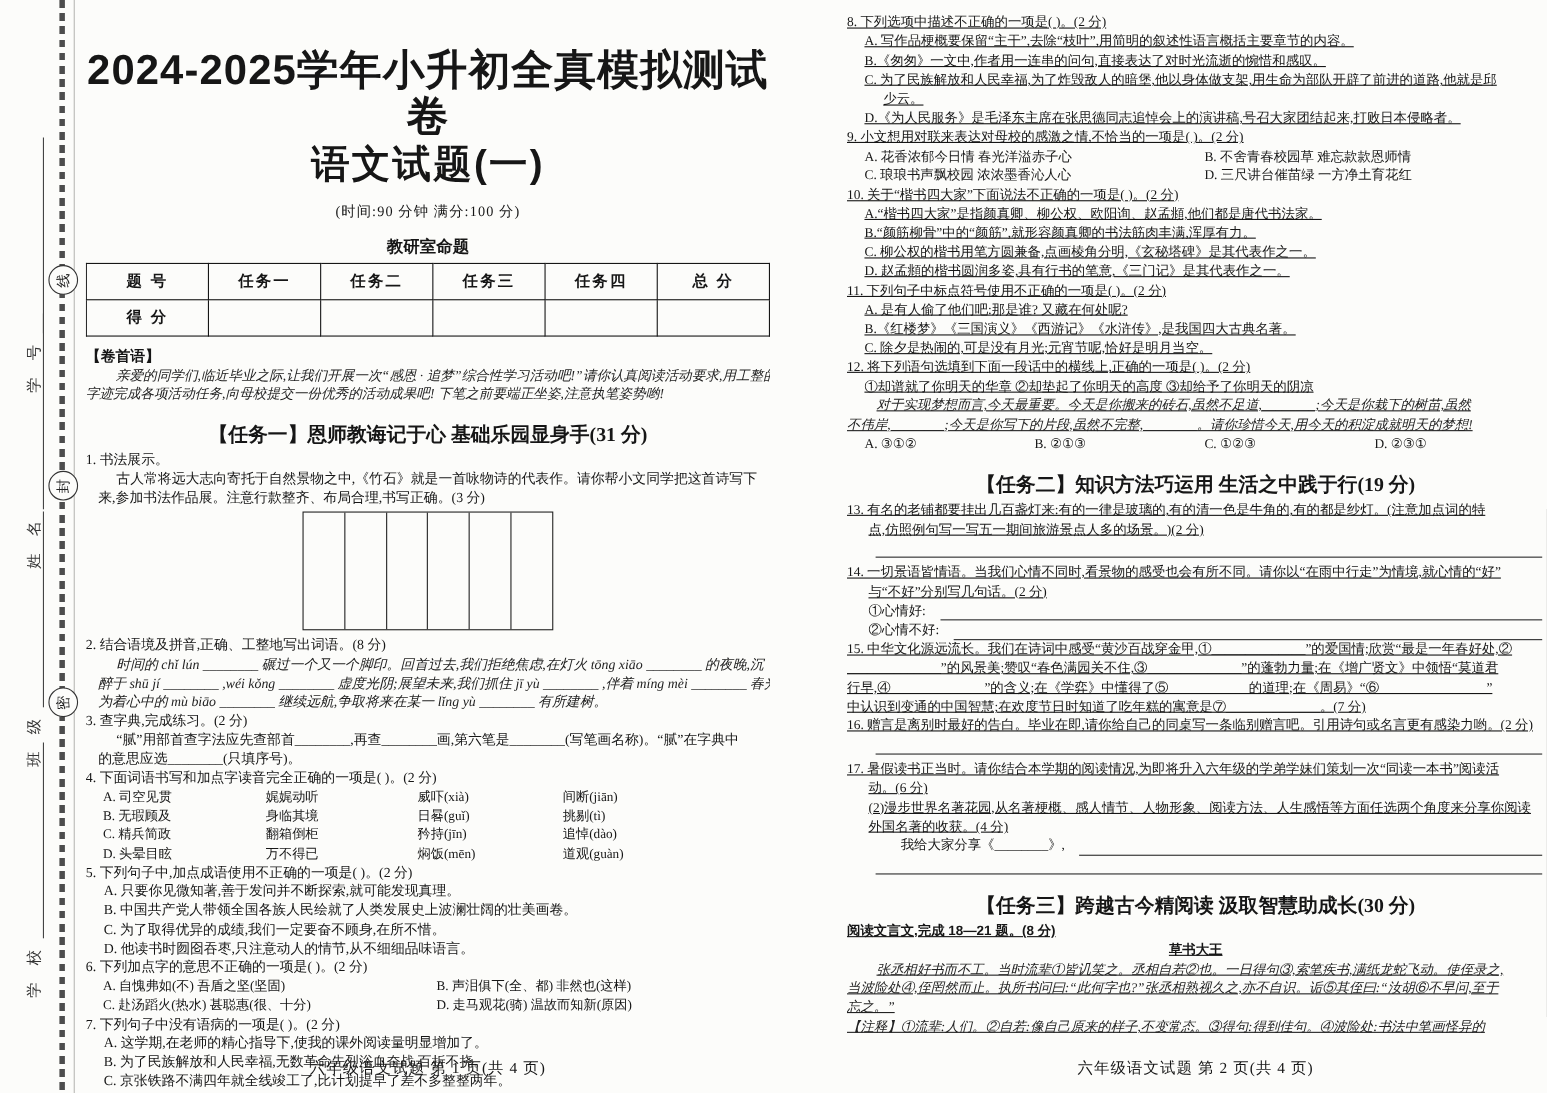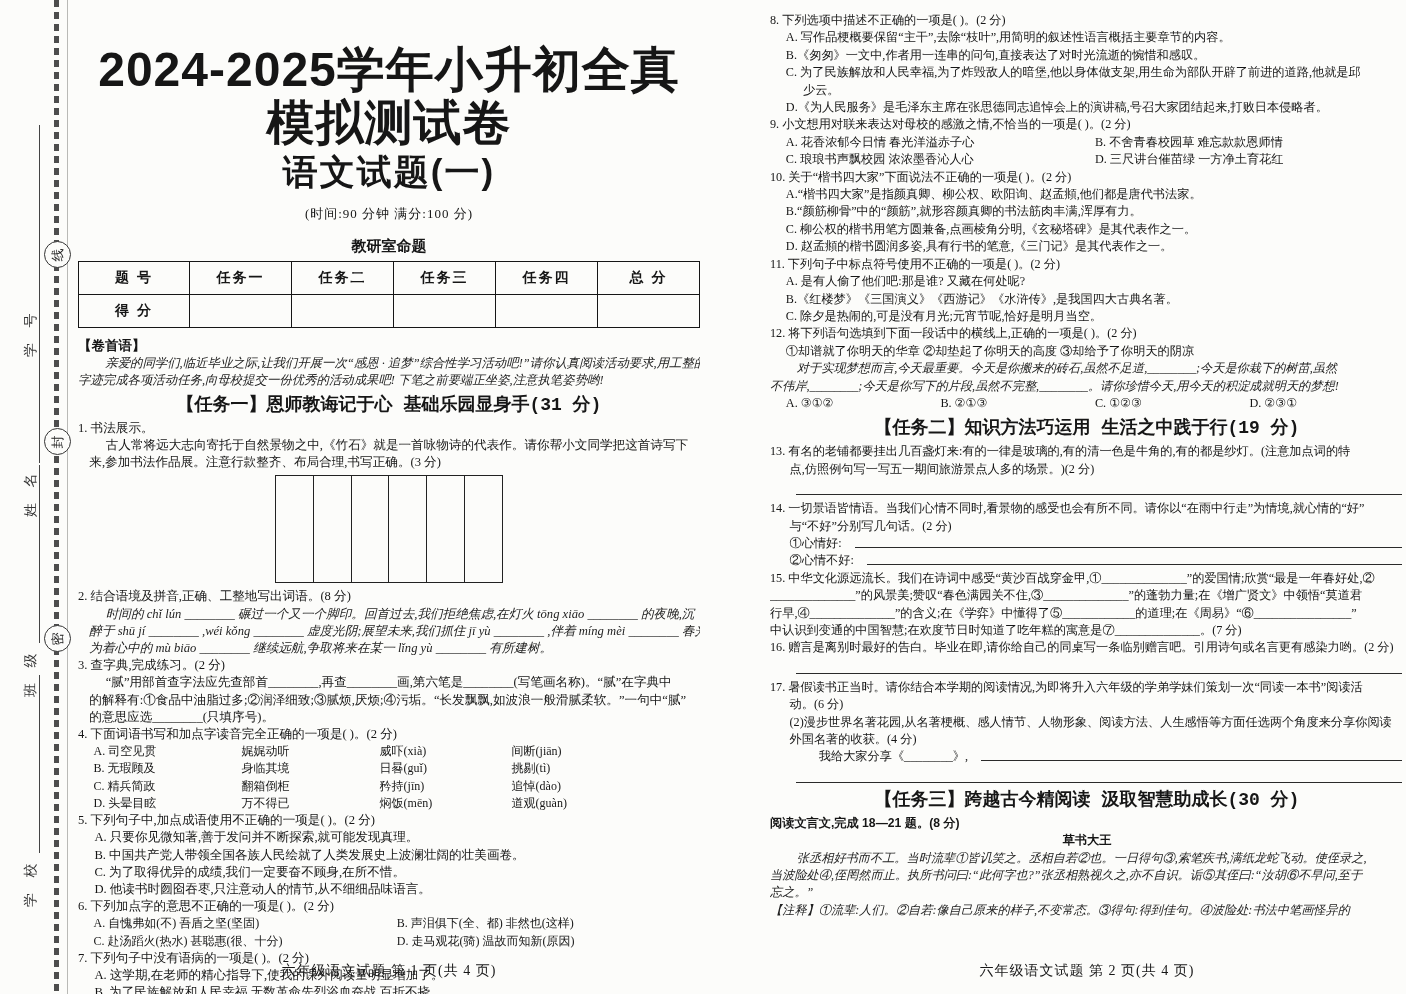--- a/index.html
+++ b/index.html
@@ -17,59 +17,59 @@
   .seal-circle{position:absolute;left:44px;width:25px;height:25px;border:1.4px solid #333;
                border-radius:50%;background:#fcfcfa;display:flex;align-items:center;justify-content:center;
                font-size:13px;color:#222;}
   .seal-circle span{transform:rotate(-90deg);display:block;}
   .sc-1{top:241px;} .sc-2{top:428px;} .sc-3{top:625px;}
   
   .page{position:absolute;top:0;height:994px;overflow:hidden;}
   .page1{left:78px;width:622px;padding-top:44px;box-sizing:border-box;}
   .page2{left:770px;width:634px;padding-top:12px;box-sizing:border-box;}
   .t1{font-family:"Liberation Sans","DejaVu Sans",sans-serif;font-weight:700;
-      font-size:48px;text-align:center;letter-spacing:1px;line-height:1.1;}
+      font-size:38px;text-align:center;letter-spacing:1px;line-height:1.1;}
   .t2{font-family:"Liberation Sans","DejaVu Sans",sans-serif;font-weight:700;
       font-size:35px;text-align:center;letter-spacing:2px;line-height:1.15;margin-top:2px;}
   .meta{text-align:center;font-size:13px;margin-top:13px;letter-spacing:1px;}
   .cap{text-align:center;font-family:"Liberation Sans","DejaVu Sans",sans-serif;
        font-weight:700;font-size:15px;margin-top:14px;}
   table.score{width:100%;border-collapse:collapse;margin-top:5px;table-layout:fixed;}
   table.score td{border:1.5px solid #161616;height:30px;text-align:center;
        font-family:"Liberation Sans","DejaVu Sans",sans-serif;font-size:14px;font-weight:600;letter-spacing:2px;}
   table.score td:first-child{width:108px;}
   .preface-h{font-family:"Liberation Sans","DejaVu Sans",sans-serif;font-weight:700;font-size:13.5px;margin-top:9px;}
   .preface .line{font-size:12.4px;line-height:17px;}
-  .sec-head{font-family:Liberation Mono, monospace;font-weight:700;
-            font-size:18px;text-align:center;line-height:24px;margin:4px 0 3px;}
+  .sec-head{font-family:Liberation Serif, serif;font-weight:700;
+            font-size:18px;text-align:center;line-height:24px;margin:16px 0 3px;}
   
   .line{white-space:nowrap;overflow:hidden;}
   .page1 .blocks .line{font-size:12.6px;line-height:17.2px;}
-  .page2 .blocks .line{font-size:12.2px;line-height:17.4px;}
+  .page2 .blocks .line{font-size:12.2px;line-height:17.4px;text-decoration:underline;}
   .ind{padding-left:2.2em;}
   .c1{padding-left:0.9em;}
   .opt{padding-left:1.3em;}
   .opt2{padding-left:2.7em;}
   .q2c{padding-left:1.6em;}
   .i4{padding-left:4em;}
   .b{font-family:"Liberation Sans","DejaVu Sans",sans-serif;font-weight:700;}
   .center{text-align:center;padding-left:0;}
   .hand{font-style:italic;color:#222;}
   .colrow{display:flex;padding-left:1.3em;white-space:nowrap;}
   .page1 .colrow{font-size:12px;line-height:17.2px;}
   .page2 .colrow{font-size:12.2px;line-height:17.4px;}
   .l-q4 > span:nth-child(1){width:148px;} .l-q4 > span:nth-child(2){width:138px;}
   .l-q4 > span:nth-child(3){width:132px;font-family:Liberation Serif, serif;} .l-q4 > span:nth-child(4){flex:1;}
   .l-half > span{width:50%;}
   .l-quarter > span{width:25%;}
   .callig{width:226px;height:106px;border:1.5px solid #222;margin:4px auto 5px;display:flex;}
   .callig span{flex:1;border-right:1px solid #222;}
   .callig span:last-child{border-right:none;}
   .rule{border-bottom:1.1px solid #2a2a2a;height:14px;margin:2px 2px 5px 1.6em;}
-  .lr{display:flex;align-items:flex-start;white-space:nowrap;gap:11px;}
+  .lr{display:flex;align-items:flex-end;white-space:nowrap;gap:11px;}
   .page2 .lr{font-size:12.2px;line-height:17.4px;}
   .lr .rl{flex:1;border-bottom:1.1px solid #2a2a2a;height:0.95em;margin:0 2px;}
   .footer{position:absolute;bottom:14px;left:0;width:100%;text-align:center;
           font-size:14px;letter-spacing:1px;}
 </style>
 </head>
 <body>
 
 <div class="sheet">
 
@@ -145,21 +145,20 @@
           <span></span>
           <span></span>
           <span></span>
         </div>
         <div class="line">2. 结合语境及拼音,正确、工整地写出词语。(8 分)</div>
         <div class="line ind hand">时间的 chǐ lún ________ 碾过一个又一个脚印。回首过去,我们拒绝焦虑,在灯火 tōng xiāo ________ 的夜晚,沉</div>
         <div class="line c1 hand">醉于 shū jí ________ ,wéi kǒng ________ 虚度光阴;展望未来,我们抓住 jī yù ________ ,伴着 míng mèi ________ 春光,</div>
         <div class="line c1 hand">为着心中的 mù biāo ________ 继续远航,争取将来在某一 lǐng yù ________ 有所建树。</div>
         <div class="line">3. 查字典,完成练习。(2 分)</div>
         <div class="line ind">“腻”用部首查字法应先查部首________,再查________画,第六笔是________(写笔画名称)。“腻”在字典中</div>
-        <div class="line c1">的解释有:①食品中油脂过多;②润泽细致;③腻烦,厌烦;④污垢。“长发飘飘,如波浪一般滑腻柔软。”一句中“腻”</div>
         <div class="line c1">的意思应选________(只填序号)。</div>
         <div class="line">4. 下面词语书写和加点字读音完全正确的一项是(      )。(2 分)</div>
         <div class="colrow l-q4">
           <span>A. 司空见贯</span>
           <span>娓娓动听</span>
           <span>威吓(xià)</span>
           <span>间断(jiān)</span>
         </div>
         <div class="colrow l-q4">
           <span>B. 无瑕顾及</span>

